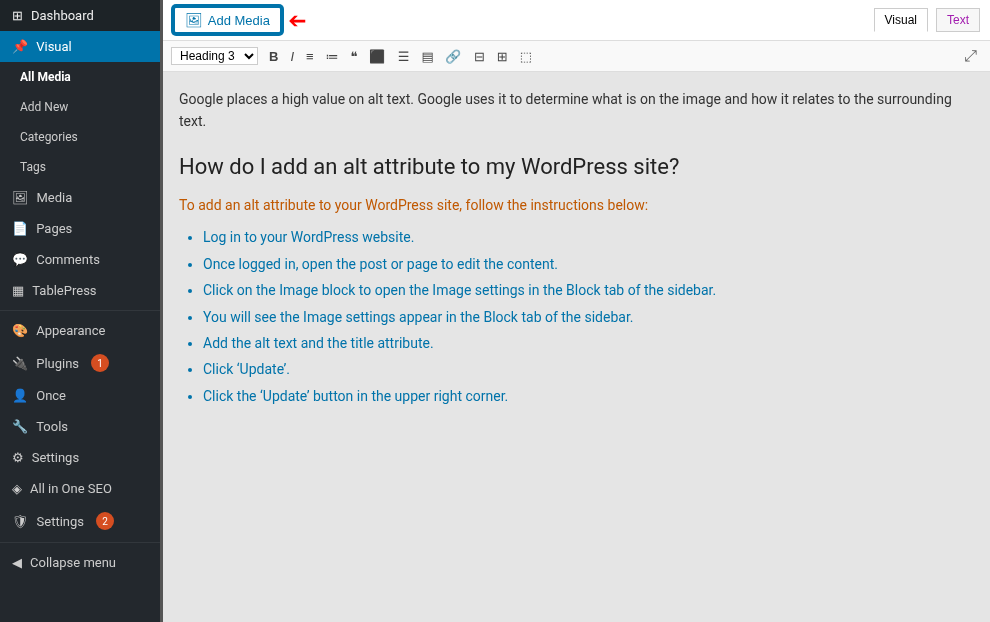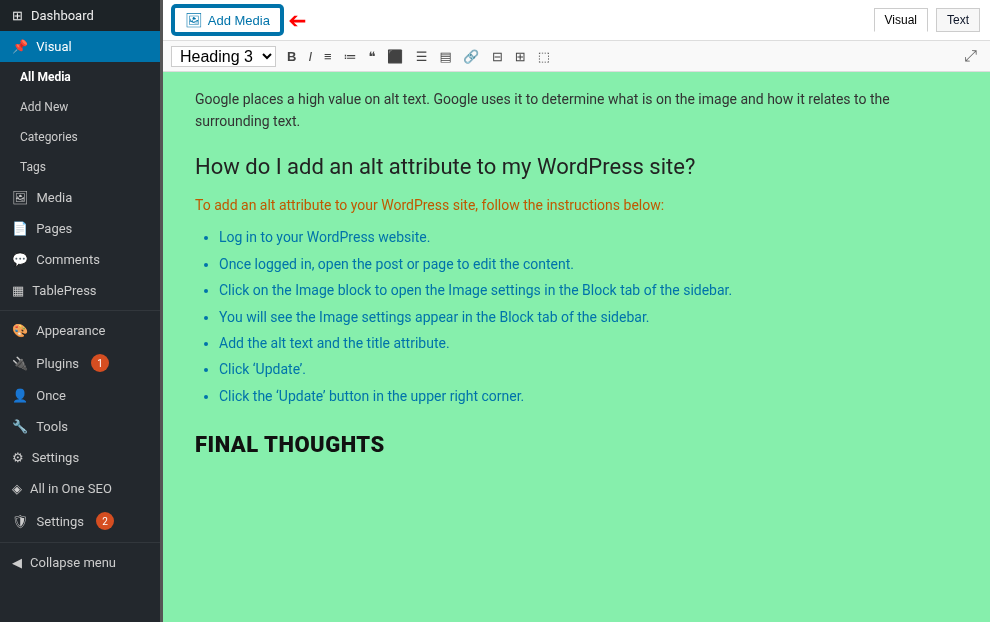--- a/index.html
+++ b/index.html
@@ -105,21 +105,21 @@
     .view-tabs {
       display: flex;
       gap: 8px;
     }
     .view-tab {
       padding: 4px 10px;
       border: 1px solid #ccc;
       background: #f7f7f7;
       cursor: pointer;
       font-size: 12px;
-      color: #0f172a;
+      color: #a21caf;
     }
     .view-tab.active {
       background: #fff;
       border-bottom: 1px solid #fff;
       color: #000;
     }
 
     
     #editor-toolbar {
       display: flex;
@@ -127,41 +127,41 @@
       padding: 4px 8px;
       background: #f9f9f9;
       border-bottom: 1px solid #ddd;
       flex-wrap: wrap;
       gap: 2px;
     }
     .heading-select {
       border: 1px solid #ccc;
       background: #fff;
       padding: 0 4px;
-      font-size: 16px;
+      font-size: 12px;
       cursor: pointer;
       margin-right: 4px;
     }
     .toolbar-btn {
       background: none;
       border: none;
       padding: 2px 5px;
       cursor: pointer;
       font-size: 13px;
       color: #444;
       display: flex;
       align-items: center;
     }
 
     
     #editor-content {
       flex: 1;
-      padding: 16px 32px;
+      padding: 16px 16px;
       overflow-y: auto;
-      background: #86efac;
+      background: #e5e5e5;
       font-size: 14px;
       line-height: 1.6;
       color: #333;
     }
     .content-h2 { font-size: 22px; font-weight: 400; color: #222; margin: 16px 0 10px 0; }
     .content-h3-final { font-size: 22px; font-weight: 900; color: #111; margin: 20px 0 8px 0; letter-spacing: 0.5px; }
     .content-p { margin-bottom: 10px; }
     .content-p.orange { color: #c05800; }
     .content-ul { margin: 8px 0 8px 24px; }
     .content-ul li { margin-bottom: 4px; color: #0073aa; }
@@ -313,21 +313,20 @@
     <ul class="content-ul" id="steps-list">
         <li><span>Log in to your WordPress website.</span></li>
         <li><span>Once logged in, open the post or page to edit the content.</span></li>
         <li><span>Click on the Image block to open the Image settings in the Block tab of the sidebar.</span></li>
         <li><span>You will see the Image settings appear in the Block tab of the sidebar.</span></li>
         <li><span>Add the alt text and the title attribute.</span></li>
         <li><span>Click ‘Update’.</span></li>
         <li><span>Click the ‘Update’ button in the upper right corner.</span></li>
       </ul>
 
-    <h2 class="content-h3-final">FINAL THOUGHTS</h2>
   </div>
 </div>
 
 <style>
   
   .red-arrow {
     display: inline-block;
     margin-left: 6px;
   }
   

